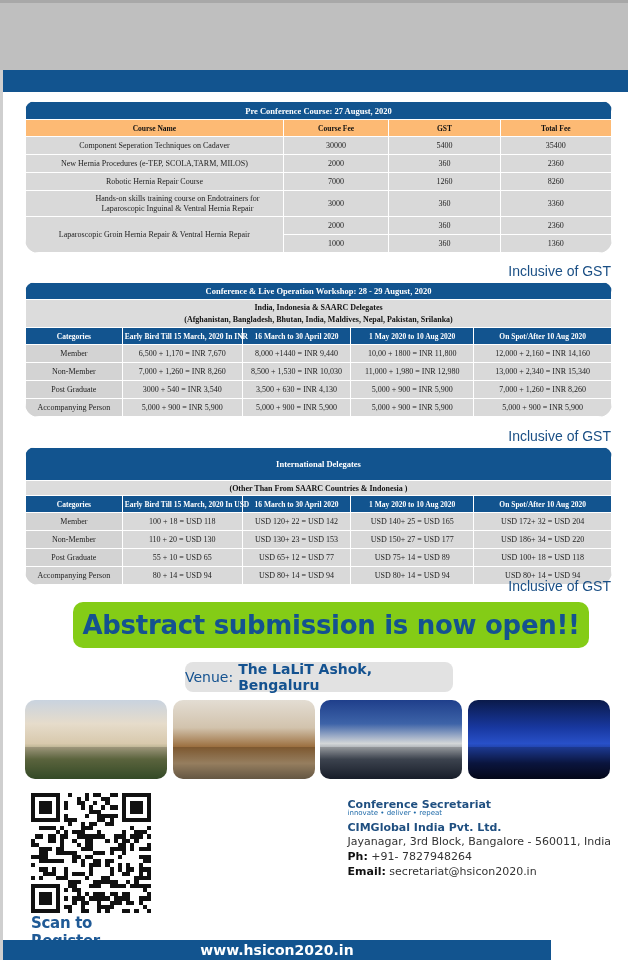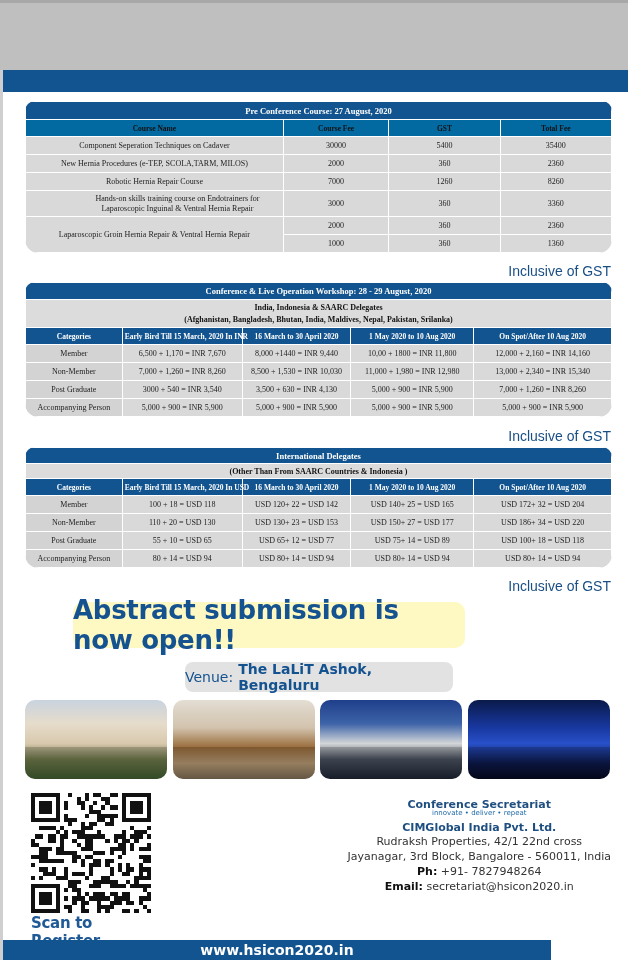--- a/index.html
+++ b/index.html
@@ -7,36 +7,36 @@
   .topgray { position:absolute; left:0; top:0; width:628px; height:70px; background:#bfbfbf; border-top:3px solid #a8a8a8; box-sizing:border-box; }
   .leftedge { position:absolute; left:0; top:70px; width:3px; height:890px; background:#cfcfcf; }
   .page { position:absolute; left:3px; top:70px; width:625px; height:890px; background:#fff; }
   .topbar { position:absolute; left:0; top:0; width:625px; height:22px; background:#12548f; }
   .tbl { position:absolute; left:22px; width:587px; border-radius:10px 10px 14px 14px; overflow:hidden; background:#d9d9d9; font-size:8px; color:#222; }
   .tbl table { border-collapse:collapse; width:100%; table-layout:fixed;font-family:Liberation Serif, serif; }
   .tbl td, .tbl th { text-align:center; border:1px solid #fff; padding:0 2px; white-space:nowrap; }
   .tbl .title { background:#12548f; color:#fff; font-weight:bold; font-size:8.5px; }
   .tbl .sub { background:#dcdcdc; font-weight:bold; color:#111; }
   .tbl .hdr th { background:#12548f; color:#fff; font-weight:bold; font-size:7.5px; }
-  .tbl .hdr.light th { background:#0369a1; color:#111; }
+  .tbl .hdr.light th { background:#fdba74; color:#111; }
   .tbl td { background:#d9d9d9; }
   .tbl td.cat { background:#d3d3d3; }
   .incl { position:absolute; right:17px; font-size:14px; color:#1a4f85; }
-  .abstract { position:absolute; left:70px; top:532px; width:392px; height:46px; background:#fef9c3; border-radius:10px; color:#145290; font-weight:bold; font-size:26px; display:flex; align-items:center; justify-content:center; font-family:"DejaVu Sans", sans-serif; letter-spacing:-0.3px; }
+  .abstract { position:absolute; left:70px; top:532px; width:516px; height:46px; background:#84cc16; border-radius:10px; color:#145290; font-weight:bold; font-size:26px; display:flex; align-items:center; justify-content:center; font-family:"DejaVu Sans", sans-serif; letter-spacing:-0.3px; }
   .venue { position:absolute; left:182px; top:592px; width:268px; height:30px; background:#e2e2e2; border-radius:8px; display:flex; align-items:center; justify-content:center; font-size:14px; color:#145290; font-family:"DejaVu Sans", sans-serif; }
   .venue b { margin-left:5px; }
   .photo { position:absolute; top:630px; width:142px; height:79px; border-radius:10px; overflow:hidden; }
   .p1 { left:22px; background:linear-gradient(180deg,#c9d3df 0%,#e6dccb 30%,#d8c9ad 55%,#6f7a4b 75%,#3f5a2f 100%); }
   .p2 { left:170px; background:linear-gradient(180deg,#e3ddd3 0%,#d2c3ad 35%,#9a6d3c 60%,#b79a74 80%,#7b6a52 100%); }
   .p3 { left:317px; background:linear-gradient(180deg,#1f3f8b 0%,#3d63a8 30%,#d3d6d8 55%,#4a5260 75%,#1d2432 100%); }
   .p4 { left:465px; background:linear-gradient(180deg,#0a1a4a 0%,#1838a0 35%,#2850c8 55%,#0d1a4c 80%,#05091e 100%); }
   .photo .sh { position:absolute; left:0; right:0; bottom:0; height:40%; background:rgba(0,0,0,0.18); }
   .qr { position:absolute; left:28px; top:723px; width:120px; height:120px; background:#fff; }
   .scan { position:absolute; left:28px; top:844px; width:130px; font-size:15px; font-weight:bold; color:#1f5a96; font-family:"DejaVu Sans", sans-serif; letter-spacing:-0.3px; }
-  .sec { position:absolute; right:17px; top:728px; text-align:center; font-family:"DejaVu Sans", sans-serif; color:#222; }
+  .sec { position:absolute; right:17px; top:728px; text-align:left; font-family:"DejaVu Sans", sans-serif; color:#222; }
   .sec .h { font-size:11px; font-weight:bold; color:#1f4f80; }
   .sec .logo { font-size:17px; font-weight:bold; color:#1d4f8a; margin-top:6px; letter-spacing:-0.5px; }
   .sec .logo span { color:#1d4f8a; font-weight:normal; }
   .sec .tag { font-size:7px; color:#1f6aa8; margin-top:-2px; }
   .sec .co { font-size:11px; font-weight:bold; color:#1f4f80; margin-top:4px; }
   .sec .ln { font-size:11px; line-height:15px; color:#333; }
   .sec .ln b { color:#111; }
   .footer { position:absolute; left:0; top:870px; width:548px; height:20px; background:#12548f; color:#fff; font-weight:bold; font-size:14px; display:flex; align-items:center; justify-content:center; font-family:"DejaVu Sans", sans-serif; }
 </style>
 </head>
@@ -171,21 +171,21 @@
   <div class="tbl" style="top:377px;">
     <table>
       <colgroup>
           <col style="width:16.5%">
           <col style="width:20.5%">
           <col style="width:18.5%">
           <col style="width:21%">
           <col style="width:23.5%">
         </colgroup>
       <tbody>
-          <tr style="height:16px">
+          <tr style="height:33px">
             <td colspan="5" class="title">International Delegates</td>
           </tr>
       <tr style="height:15px">
             <td colspan="5" class="sub">(Other Than From SAARC Countries &amp; Indonesia )</td>
           </tr>
       <tr class="hdr" style="height:17px">
         <th>Categories</th>
         <th>Early Bird Till 15 March, 2020 In USD</th>
         <th>16 March to 30 April 2020</th>
         <th>1 May 2020 to 10 Aug 2020</th>
@@ -541,21 +541,20 @@
       <rect x="0" y="22" width="7" height="7" fill="#111"></rect>
       <rect x="1" y="23" width="5" height="5" fill="#fff"></rect>
       <rect x="2" y="24" width="3" height="3" fill="#111"></rect>
     </svg>
   <div class="scan">Scan to Register</div>
 
   <div class="sec">
     <div class="h">Conference Secretariat</div>
     <div class="tag">innovate  •  deliver  •  repeat</div>
     <div class="co">CIMGlobal India Pvt. Ltd.</div>
-    <div class="ln">Rudraksh Properties, 42/1 22nd cross</div>
     <div class="ln">Jayanagar, 3rd Block, Bangalore - 560011, India</div>
     <div class="ln"><b>Ph:</b> <span>+91- 7827948264</span></div>
     <div class="ln"><b>Email:</b> <span>secretariat@hsicon2020.in</span></div>
   </div>
 
   <div class="footer">
     <span>www.hsicon2020.in</span>
   </div>
 </div>
 

